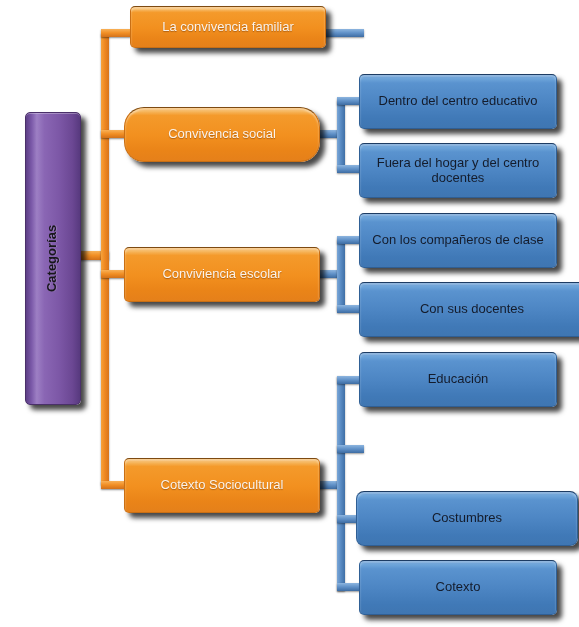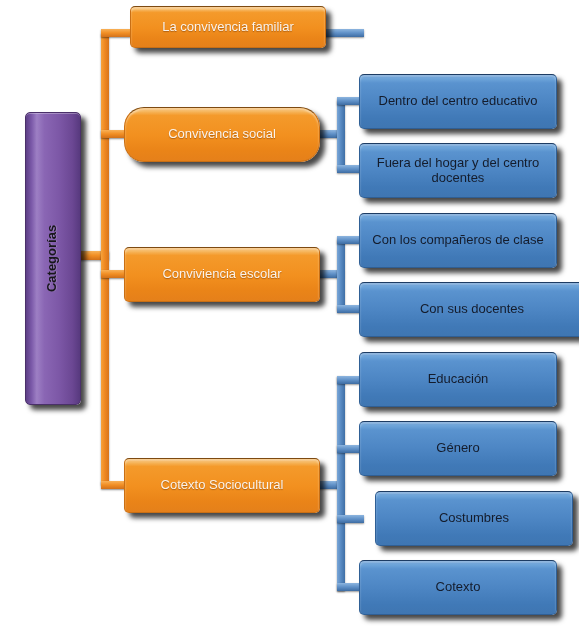--- a/index.html
+++ b/index.html
@@ -163,25 +163,22 @@
   </div>
 
   <div class="node node-l2" style="left:359px; top:282px; width:226px; height:55px;">
     <span class="lbl">Con sus docentes</span>
   </div>
 
   <div class="node node-l2" style="left:359px; top:352px; width:198px; height:55px;">
     <span class="lbl">Educación</span>
   </div>
 
-  <div class="node node-l2" style="left:359px; top:421px; width:198px; height:55px;">
-    <span class="lbl">Género</span>
-  </div>
 
-  <div class="node node-l2" style="left:375px; top:491px; width:198px; height:55px;">
+  <div class="node node-l2" style="left:356px; top:491px; width:222px; height:55px;border-radius:8px;">
     <span class="lbl">Costumbres</span>
   </div>
 
   <div class="node node-l2" style="left:359px; top:560px; width:198px; height:55px;">
     <span class="lbl">Cotexto</span>
   </div>
 
 </div>
 
 </body></html>

